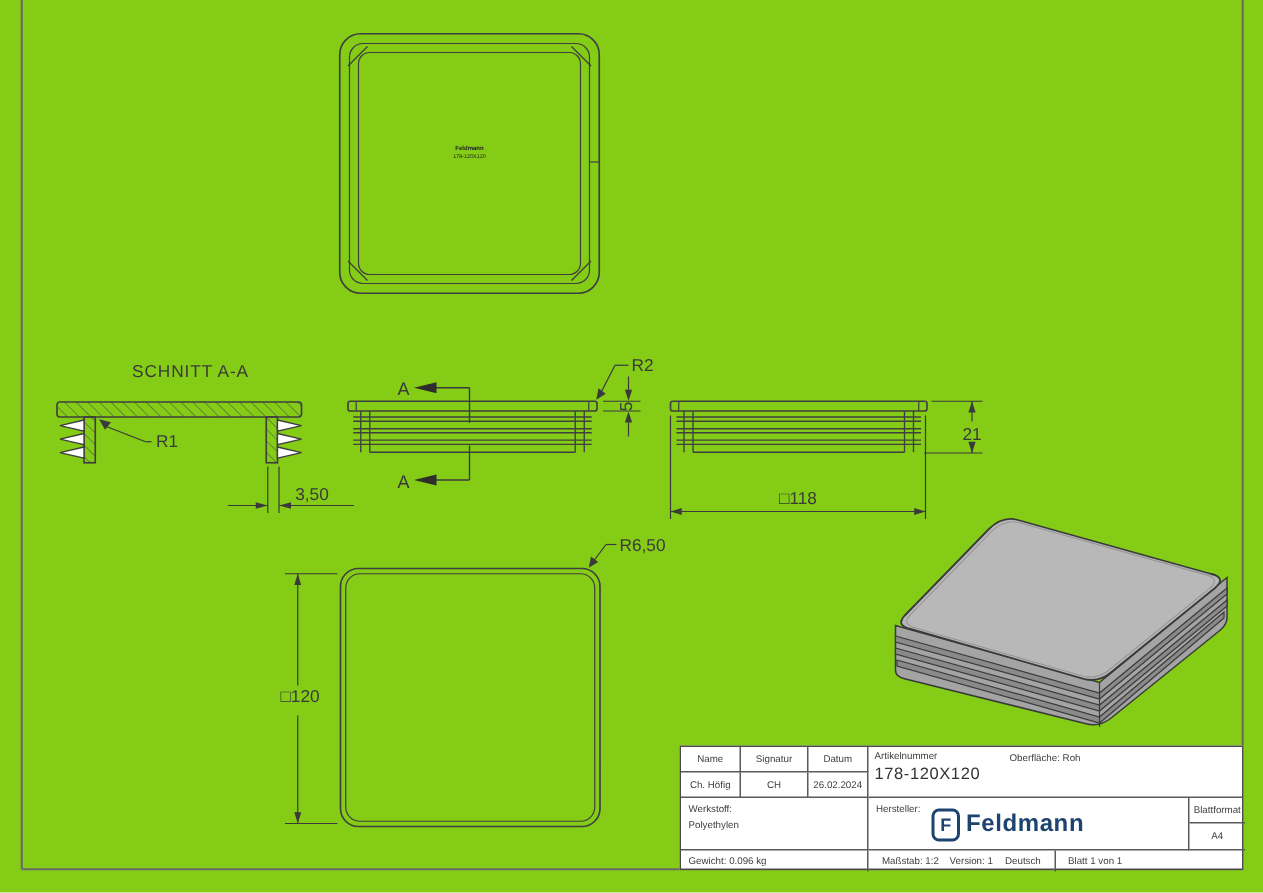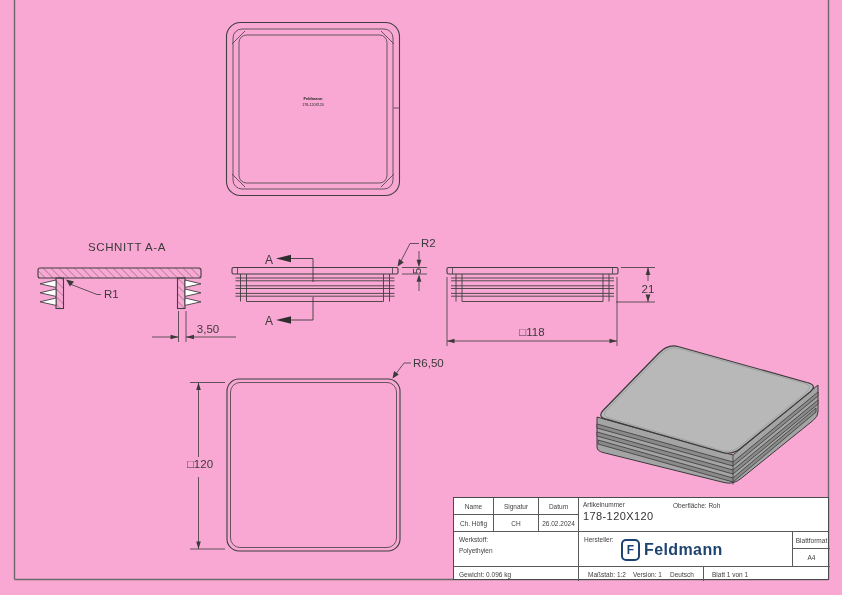--- a/index.html
+++ b/index.html
@@ -1,16 +1,16 @@
 <!DOCTYPE html>
 <html><head>
 <meta charset="utf-8">
 <style>
   html,body{margin:0;padding:0;background:#ffffff;}
-  #page{position:relative;width:842px;height:595px;background:#f9a8d4;overflow:hidden;
+  #page{position:relative;width:842px;height:595px;background:#84cc16;overflow:hidden;
         font-family:"Liberation Sans","DejaVu Sans",sans-serif;color:#3a3a3a;}
   svg{position:absolute;left:0;top:0;}
   svg text{font-family:"Liberation Sans","DejaVu Sans",sans-serif;fill:#3a3a3a;}
   .dimtxt{font-size:11.5px;}
   .sectitle{font-size:11.5px;letter-spacing:0.6px;}
   .cutlet{font-size:12px;}
   .marktxt{font-size:4px;font-weight:bold;fill:#222;}
   .marktxt2{font-size:3.6px;fill:#222;}
 
   

